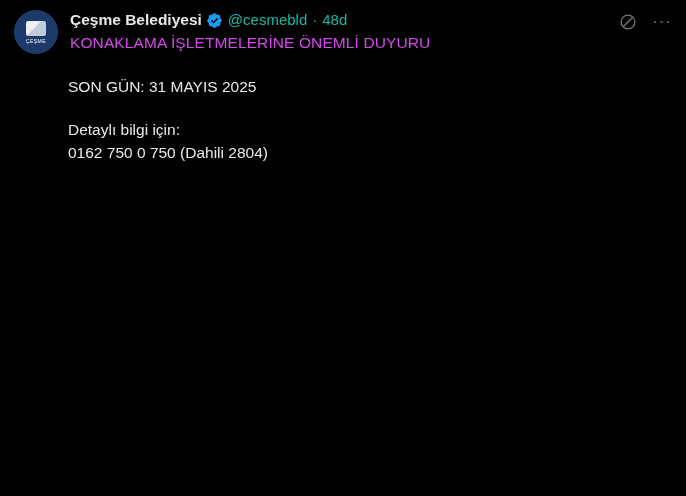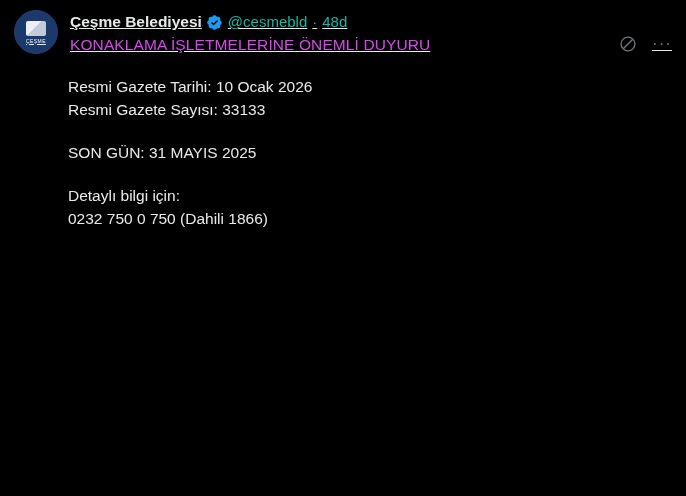--- a/index.html
+++ b/index.html
@@ -19,22 +19,21 @@
     position: relative;
     width: 686px;
     height: 496px;
     box-sizing: border-box;
     padding: 10px 14px 0 14px;
     background: #000000;
   }
 
   .post-header {
     display: flex;
-    align-items: flex-end;
-    text-decoration: underline;
+    align-items: flex-start;
   }
 
   .avatar {
     width: 42px;
     height: 42px;
     min-width: 42px;
     border-radius: 50%;
     background: #1b3a6b;
     margin-right: 12px;
     position: relative;
@@ -193,20 +192,18 @@
         </svg>
       </div>
       <div class="icon-btn">
         <span class="more-dots">···</span>
       </div>
     </div>
 
   </div>
 
   <div class="post-body">
-    <p class="para">Resmi Gazete Tarihi: 10 Ocak 2026
-Resmi Gazete Sayısı: 33133</p>
     <p class="para">SON GÜN: 31 MAYIS 2025</p>
     <p class="para">Detaylı bilgi için:
-0232 750 0 750 (Dahili 1866)</p>
+0162 750 0 750 (Dahili 2804)</p>
   </div>
 
 </div>
 
 </body></html>

